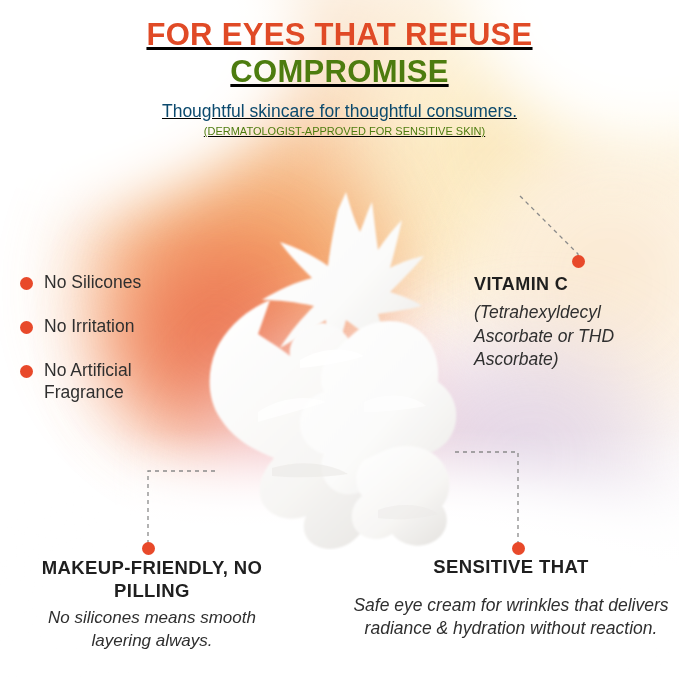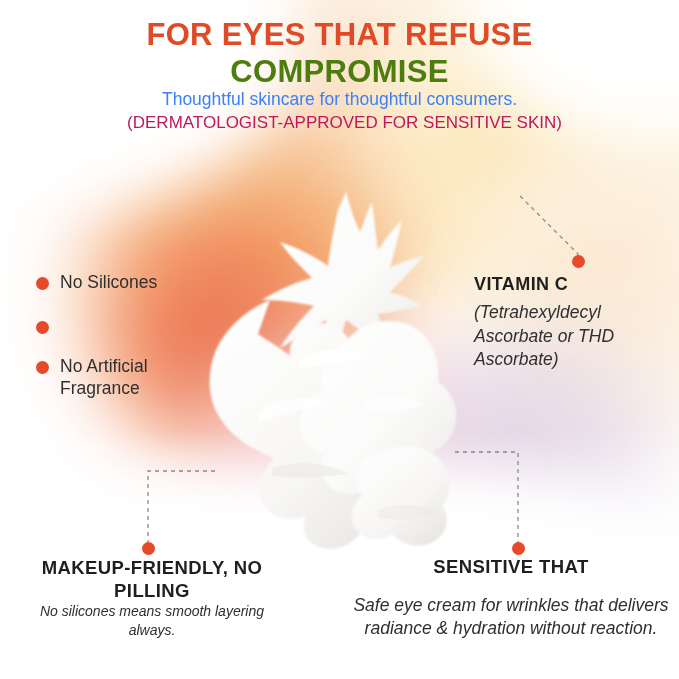--- a/index.html
+++ b/index.html
@@ -103,53 +103,55 @@
     width: 400px;
     height: 400px;
   }
   .cream-wrap svg { display: block; }
 
   
   .header {
     position: absolute;
     left: 0; right: 0; top: 18px;
     text-align: center;
+    text-decoration: underline;
   }
   .head-line1 {
     color: #e04a26;
     font-size: 31px;
     font-weight: bold;
     letter-spacing: .3px;
     line-height: 1.12;
   }
   .head-line2 {
     color: #4d7c0f;
     font-size: 31px;
     font-weight: bold;
     letter-spacing: .3px;
     line-height: 1.12;
     margin-top: 2px;
   }
   .sub1 {
-    color: #3b82f6;
+    color: #0c4a6e;
     font-size: 17.5px;
+    margin-top: 12px;
     line-height: 1.2;
   }
   .sub2 {
-    color: #be185d;
-    font-size: 17px;
+    color: #4d7c0f;
+    font-size: 11px;
     margin-top: 3px;
     line-height: 1.2;
     margin-left: 10px;
   }
 
   
   .bullet-list {
     position: absolute;
-    left: 36px;
+    left: 20px;
     top: 272px;
     width: 200px;
   }
   .bullet-row {
     display: flex;
     align-items: flex-start;
     margin-bottom: 22px;
   }
   .dot {
     width: 13px;
@@ -196,22 +198,23 @@
     left: 18px;
     top: 556px;
     width: 268px;
     text-align: center;
   }
   .callout-makeup .c-title {
     font-size: 18.5px;
     line-height: 1.25;
   }
   .callout-makeup .c-body {
-    font-size: 14px;
+    font-size: 17px;
     line-height: 1.32;
+    margin-top: 5px;
   }
 
   .callout-sensitive {
     left: 352px;
     top: 556px;
     width: 318px;
     text-align: center;
   }
   .callout-sensitive .c-title { font-size: 18.5px; }
   .callout-sensitive .c-body {
@@ -358,20 +361,21 @@
     <div class="sub2">(DERMATOLOGIST-APPROVED FOR SENSITIVE SKIN)</div>
   </div>
 
   <div class="bullet-list">
     <div class="bullet-row">
       <span class="dot"></span>
       <span class="bullet-text">No Silicones</span>
     </div>
     <div class="bullet-row">
       <span class="dot"></span>
+      <span class="bullet-text">No Irritation</span>
     </div>
     <div class="bullet-row">
       <span class="dot"></span>
       <span class="bullet-text" style="white-space:pre-line">No Artificial
 Fragrance</span>
     </div>
   </div>
 
   <svg class="leaders" width="679" height="679">
 

